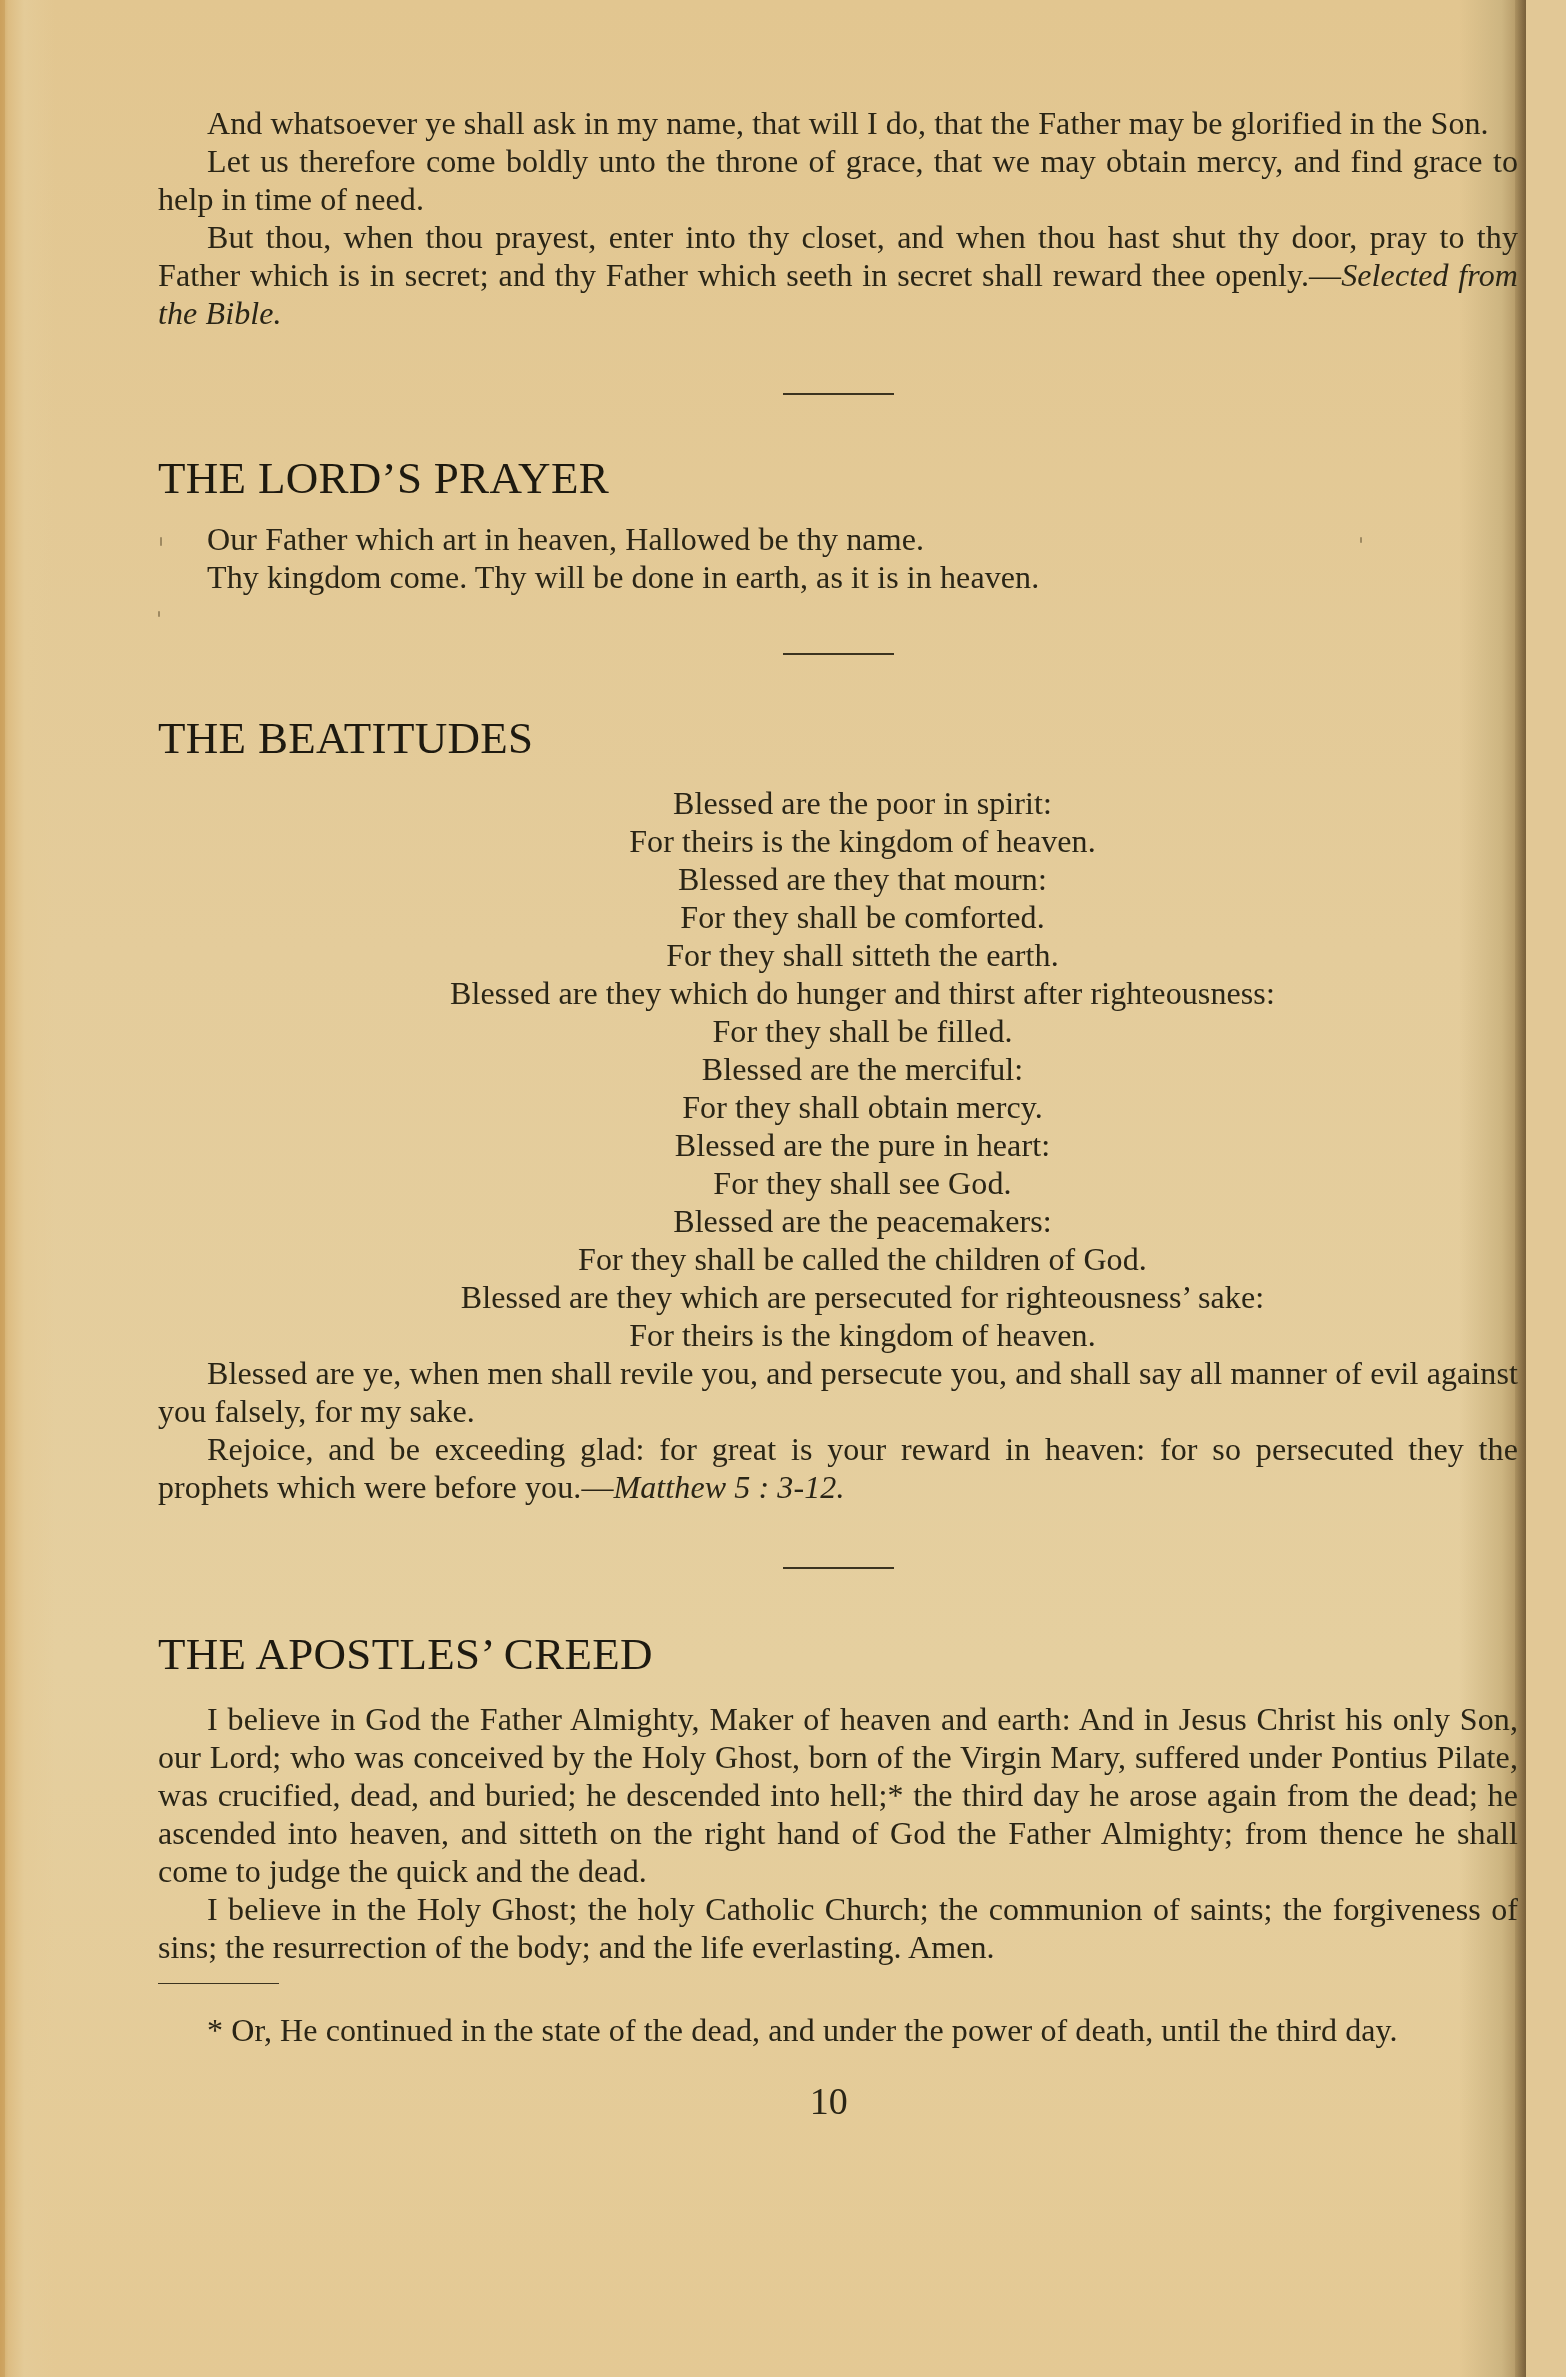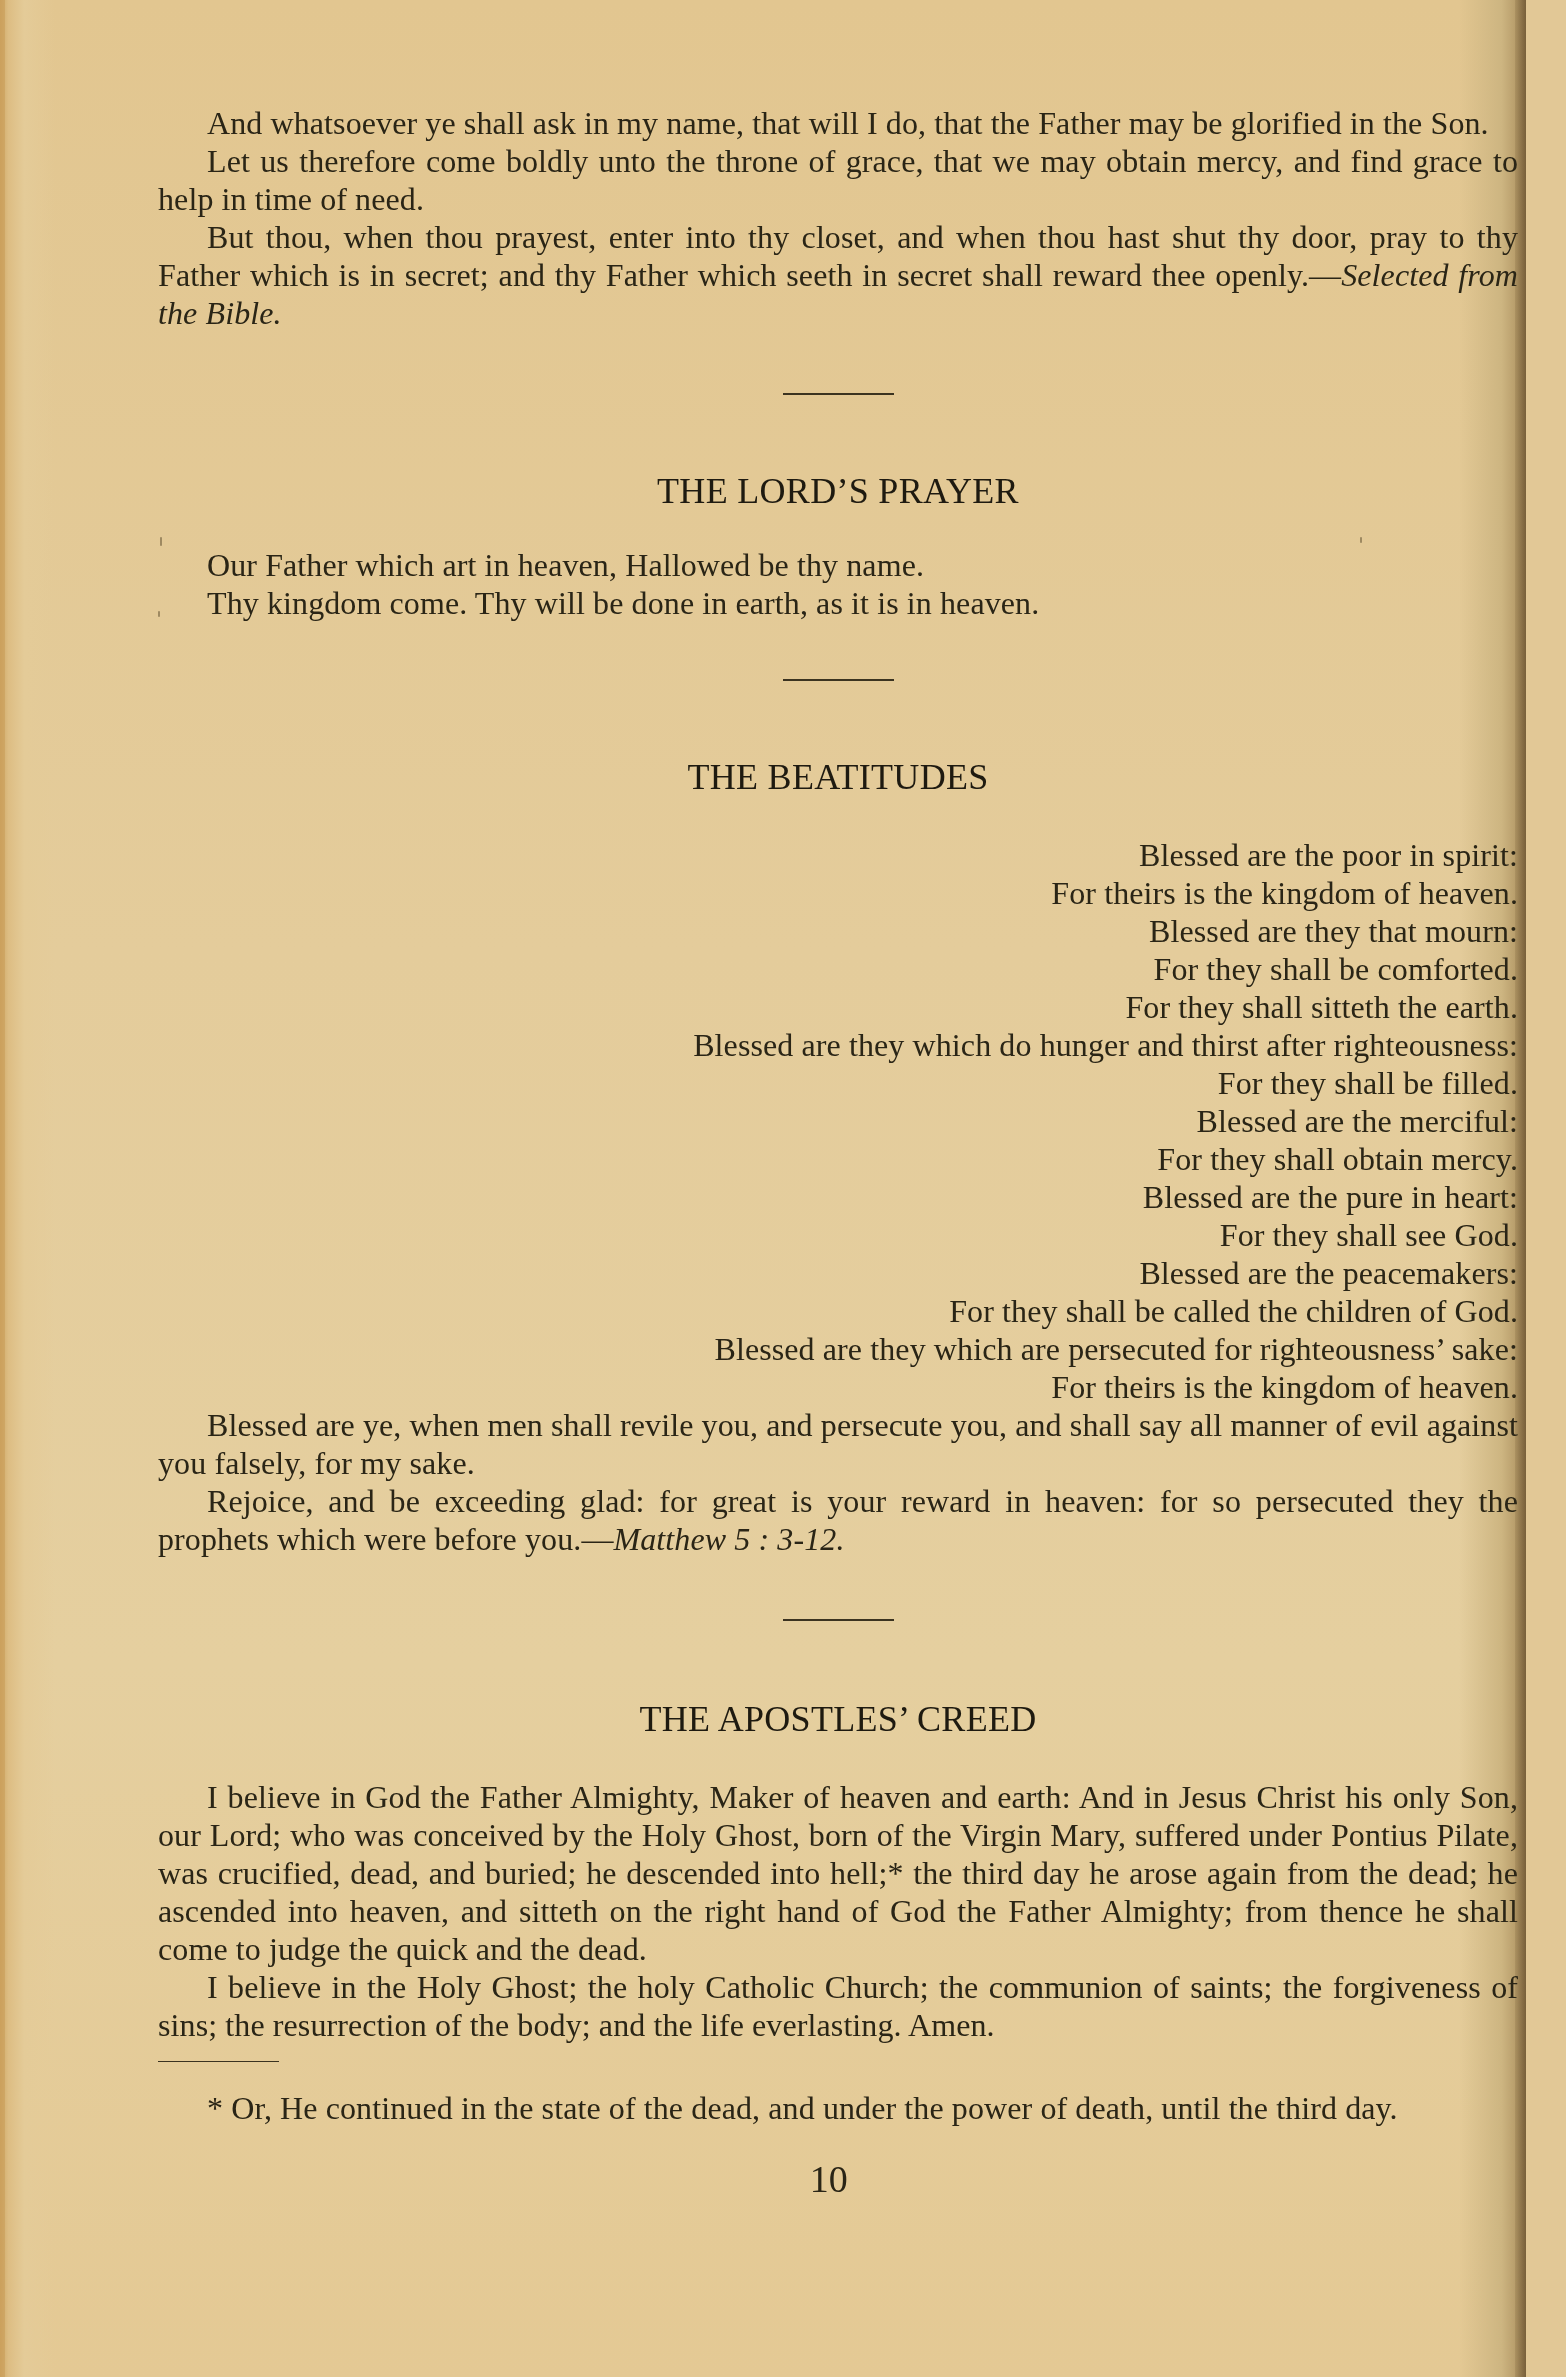--- a/index.html
+++ b/index.html
@@ -46,29 +46,28 @@
   p { text-align-last: left; }
   .indent { text-indent: 49px; }
   .ital { font-style: italic; }
   .rule {
     width: 111px;
     height: 0;
     border-top: 2.4px solid #3b3320;
     margin: 0 auto;
   }
   h2 {
-    margin: 13px;
-    text-align: center;
+    margin: 0;
     font-weight: normal;
-    font-size: 36px;
+    font-size: 45px;
     line-height: 49px;
     letter-spacing: 0.3px;
     color: #1e1a10;
   }
-  .beat-list .line { text-align: right; }
+  .beat-list .line { text-align: center; }
   .footnote-rule {
     width: 121px;
     border-top: 1.8px solid #3b3320;
     margin-top: 17px;
   }
   .footnote {
     margin-top: 27px;
   }
   .page-number {
     text-align: center;

